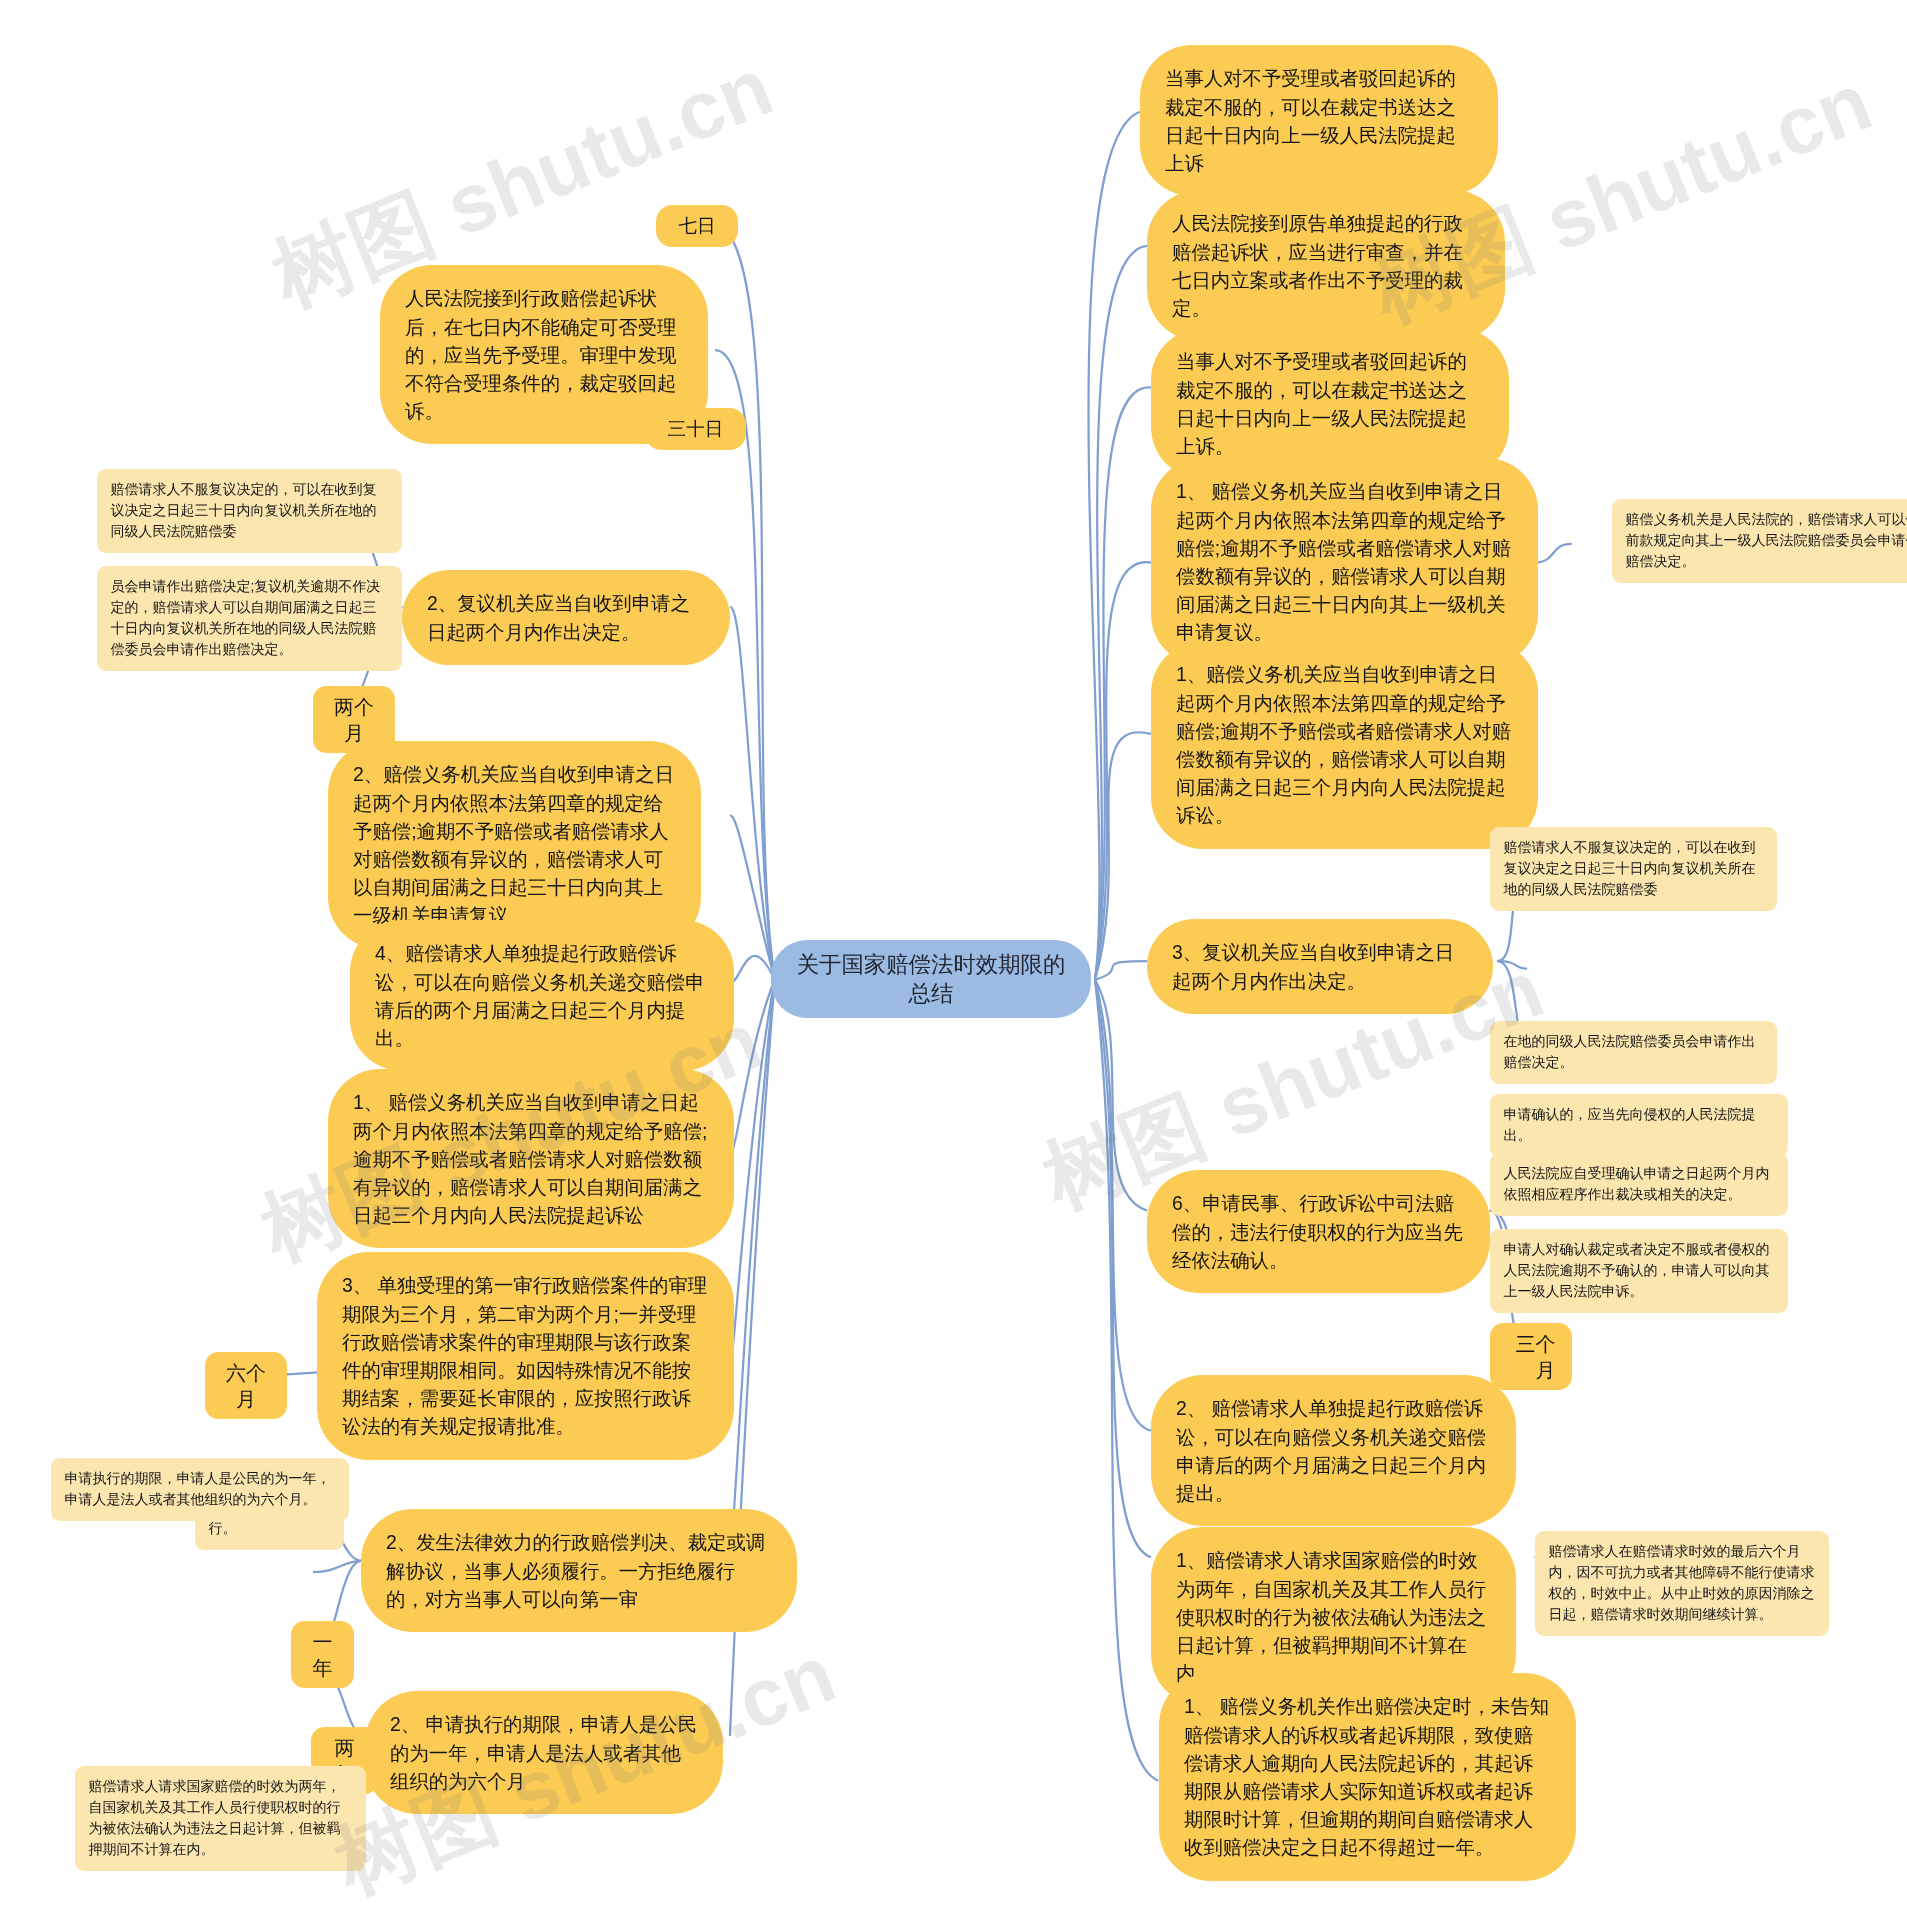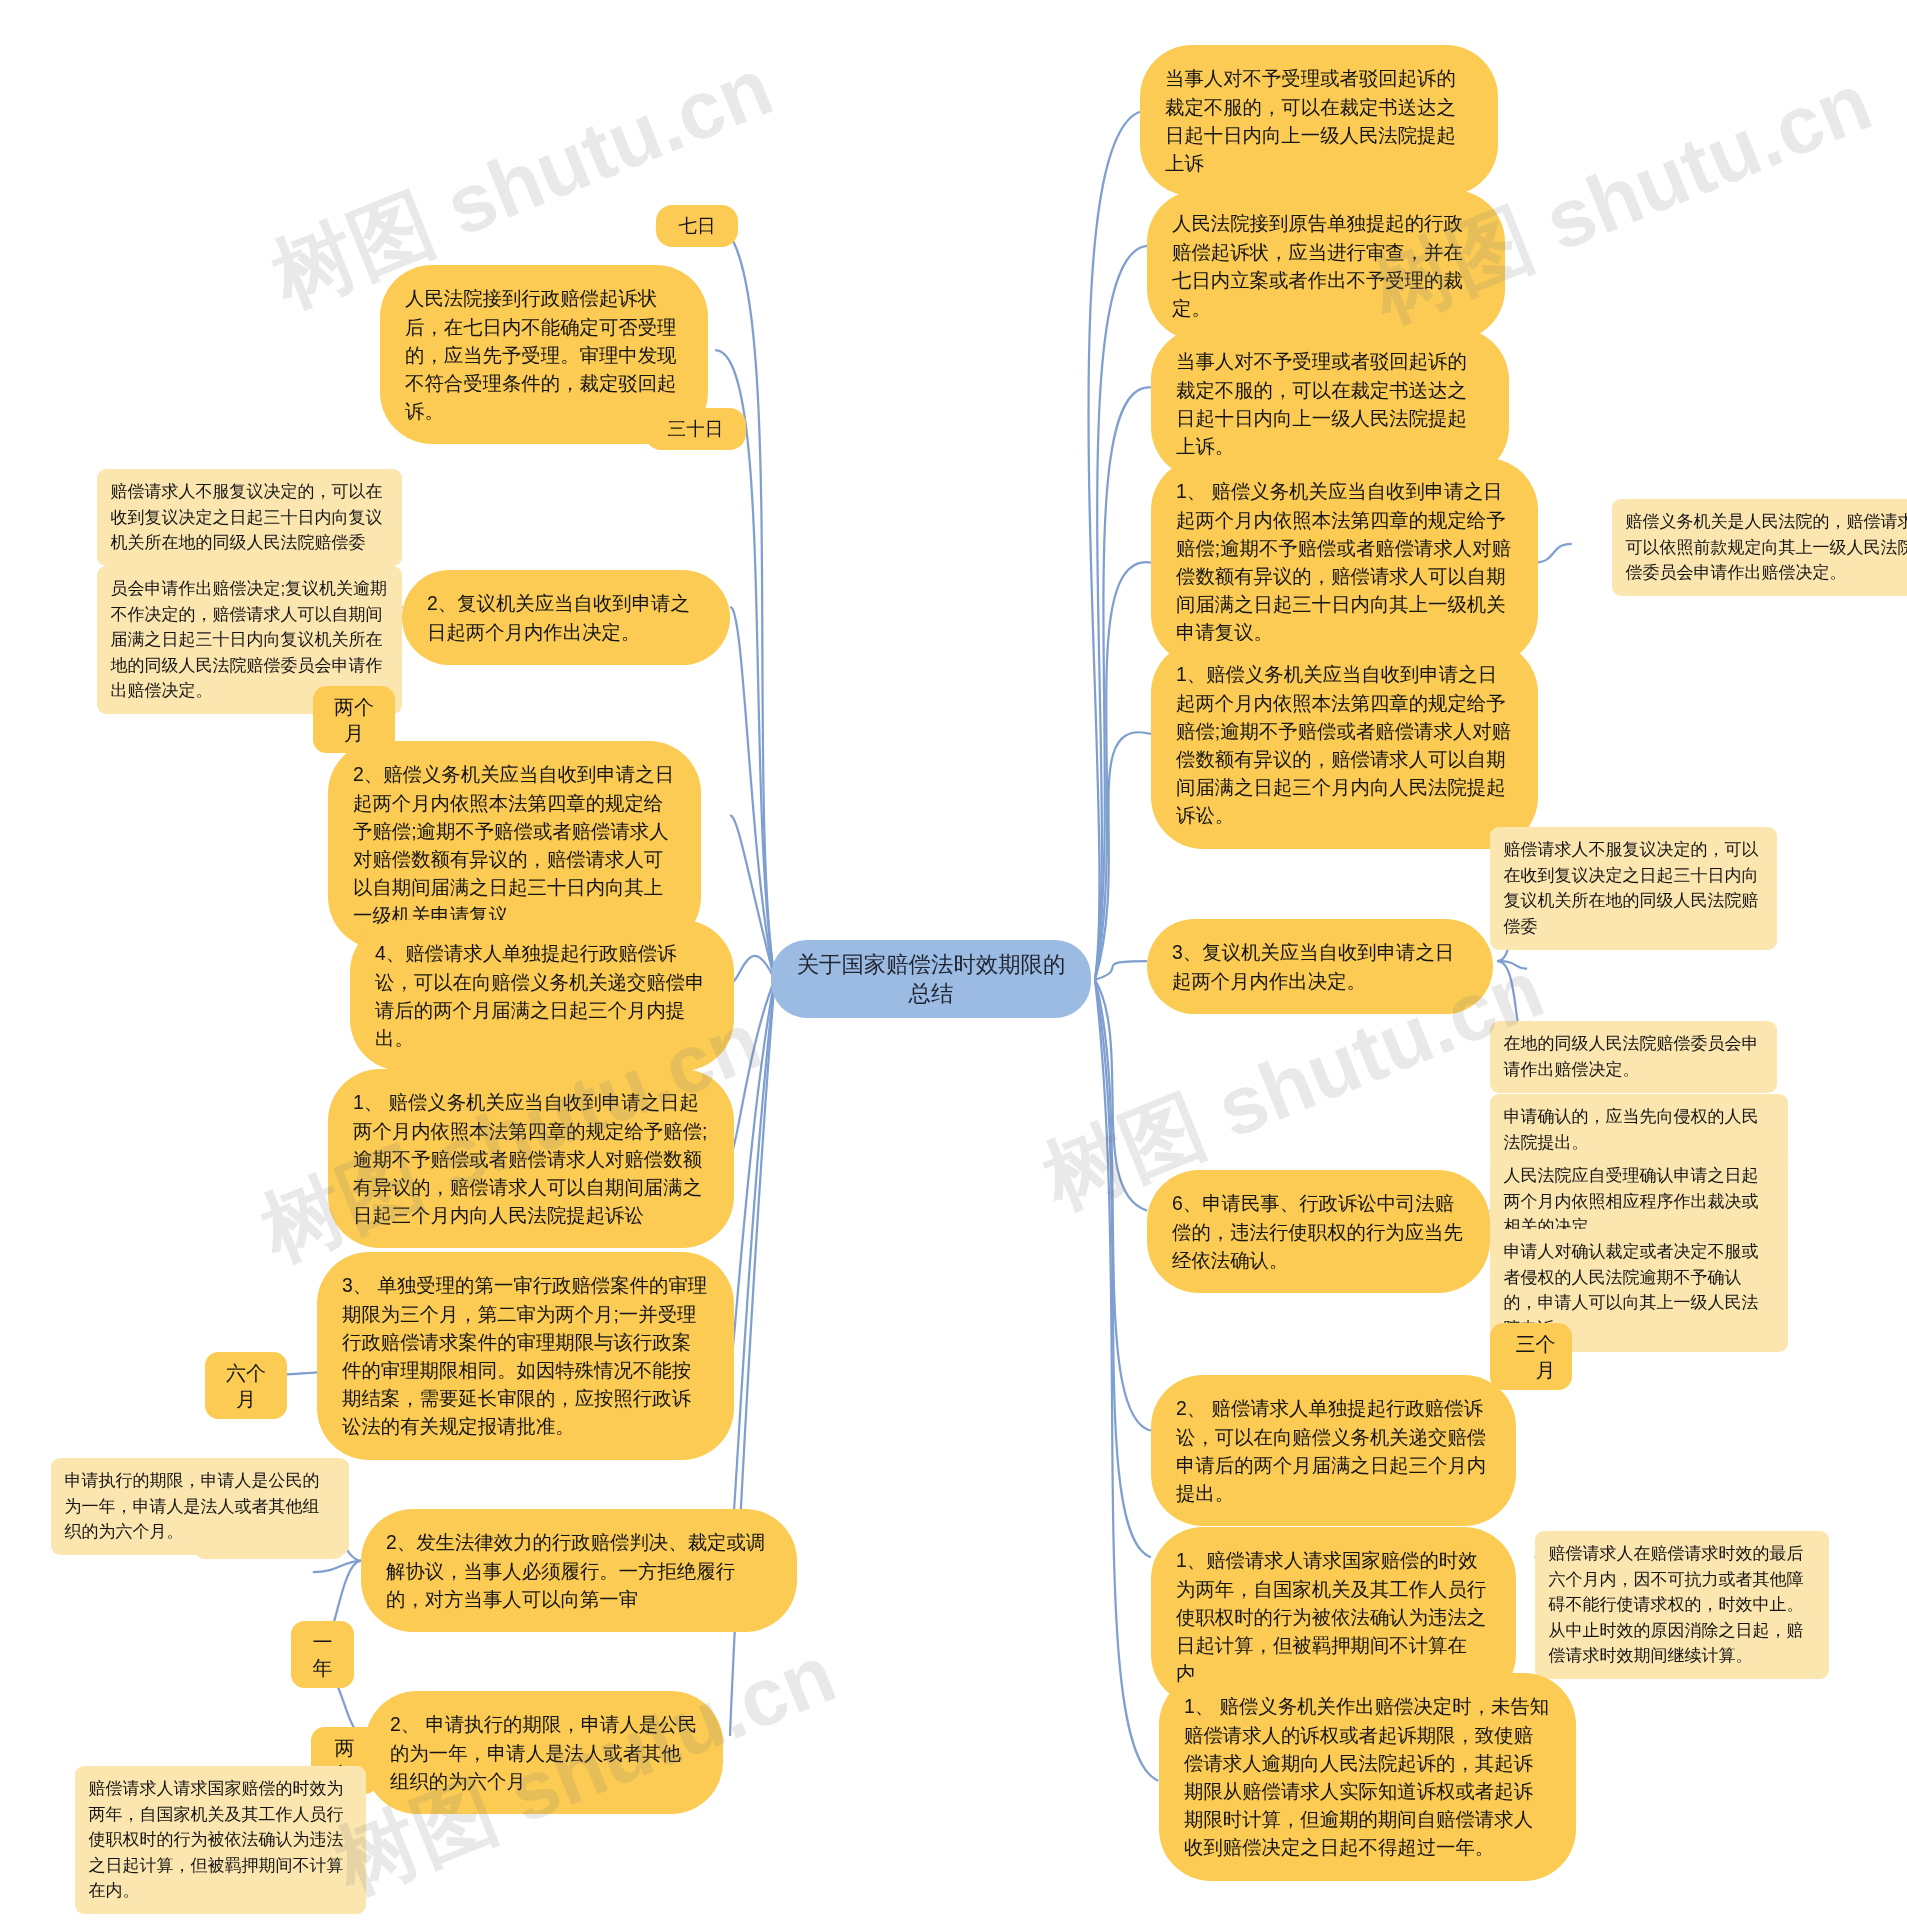--- a/index.html
+++ b/index.html
@@ -42,21 +42,21 @@
     font-size:18.6px;
     line-height:1.3;
     padding:9px 19.4px;
     text-align:center;
   }
   
   .leaf{
     background:#fce6b0;
     color:#141414;
     border-radius:9px;
-    font-size:17px;
+    font-size:14px;
     line-height:1.5;
     padding:10.4px 13.4px;
   }
   .pill.small{font-size:20px;padding:7.5px 16.4px;border-radius:13.4px;}
 
   
   .wm{
     position:absolute;
     color:rgba(120,120,120,0.16);
     font-weight:bold;

